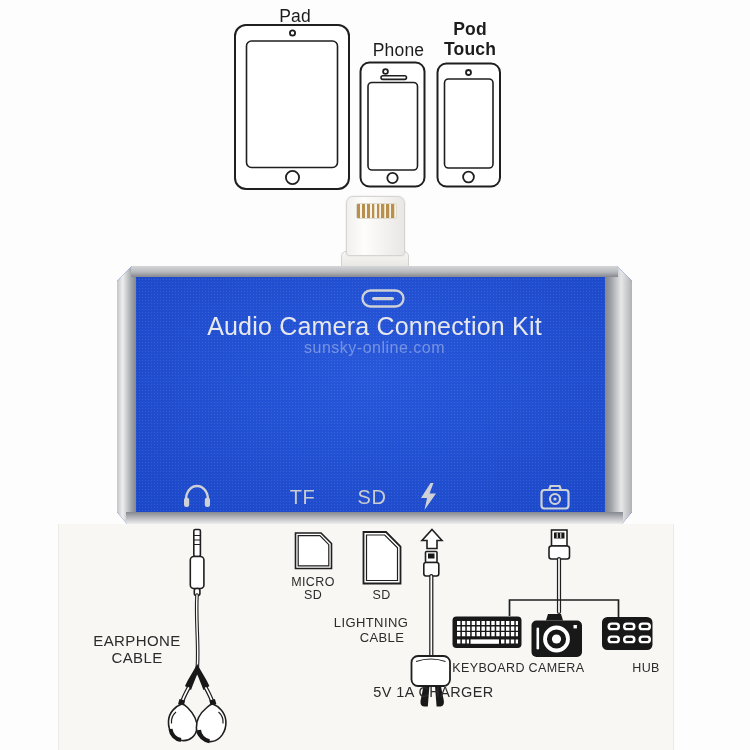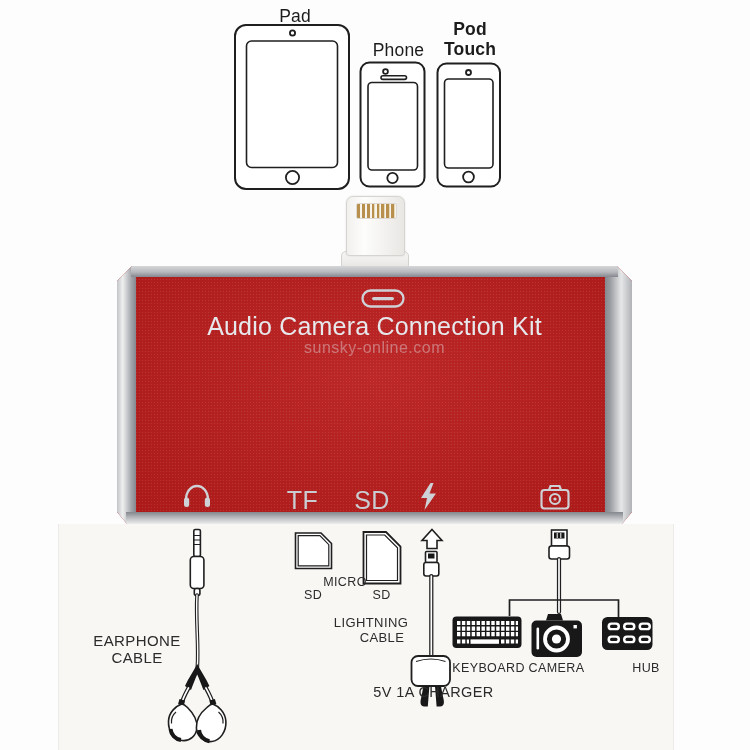--- a/index.html
+++ b/index.html
@@ -15,36 +15,36 @@
   .dark{fill:#181818;stroke:none;}
   .thinline{stroke:#1f1f1f;stroke-width:1.7;fill:none;}
   .cable-out{stroke:#1f1f1f;stroke-width:4.2;fill:none;stroke-linecap:round;}
   .cable-in{stroke:#ffffff;stroke-width:1.7;fill:none;stroke-linecap:round;}
   
   .lbl{position:absolute;transform:translate(-50%,-50%);white-space:pre;color:#2b2b2b;
        letter-spacing:0.4px;}
   .dev{font-size:17.5px;color:#1c1c1c;letter-spacing:0.2px;}
   .small{font-size:12.5px;}
   
-  .adapter{position:absolute;left:117px;top:266px;width:515px;height:258px;background:#b91c1c;
+  .adapter{position:absolute;left:117px;top:266px;width:515px;height:258px;background:#1d4ed8;
            clip-path:polygon(15px 0,500px 0,515px 15px,515px 246px,505px 258px,10px 258px,0 246px,0 15px);
            z-index:3;}
   .ad-noise{position:absolute;inset:0;background-image:radial-gradient(rgba(255,255,255,0.10) 0.8px,transparent 0.9px);
             background-size:3px 3px;}
   .ad-vig{position:absolute;inset:0;background:radial-gradient(ellipse at 50% 42%,rgba(255,255,255,0.05),rgba(0,0,0,0.07) 90%);}
   .edge{position:absolute;}
   .edge-l{left:0;top:0;bottom:0;width:19px;background:linear-gradient(to right,#c2c4c8,#eeefef 30%,#a3a6ab 75%,#84878e);}
   .edge-r{right:0;top:0;bottom:0;width:27px;background:linear-gradient(to left,#b0b2b6,#e6e7e8 40%,#9b9ea3 80%,#84878e);}
   .edge-t{left:14px;right:14px;top:0;height:11px;background:linear-gradient(to bottom,#d4d6d8,#b6b8bc 55%,#84878e);}
   .edge-b{left:9px;right:9px;bottom:0;height:12px;background:linear-gradient(to top,#eceded,#c0c2c5 45%,#84878e);}
   .ad-title{position:absolute;left:0;right:0;top:46px;text-align:center;font-size:25px;
             color:#e6e8eb;letter-spacing:0.2px;}
   .ad-mark{position:absolute;left:0;right:0;top:73px;text-align:center;font-size:16px;
            color:rgba(230,234,240,0.40);letter-spacing:0.5px;}
-  .port-label{position:absolute;top:220px;transform:translateX(-50%);font-size:25px;
+  .port-label{position:absolute;top:220px;transform:translateX(-50%);font-size:20px;
               color:#c9ccd0;letter-spacing:0.5px;}
   .port-icon{position:absolute;}
   
   .conn-base{position:absolute;left:341px;top:251px;width:66px;height:17px;z-index:2;
              background:linear-gradient(#f7f6f4,#e7e5e2);border:1px solid #d4d2cf;border-radius:5px;}
   .conn-body{position:absolute;left:346px;top:196px;width:57px;height:58px;z-index:2;
              background:linear-gradient(to right,#f1f0ed,#fdfdfc 30%,#e9e7e4);
              border:1px solid #d6d4d1;border-radius:7px 7px 3px 3px;box-shadow:0 0 2px rgba(0,0,0,0.12);}
   .conn-pins{position:absolute;left:9px;top:6px;width:39px;height:14px;border:1px solid #ddd9d1;border-radius:2px;
              background:repeating-linear-gradient(to right,#b98f4e 0 2.8px,#e8d9b8 2.8px 3.4px,#f7f4ee 3.4px 4.9px);}
@@ -216,21 +216,21 @@
   </div>
 
   <div class="lbl dev" style="left:295px;top:16px;">Pad</div>
   <div class="lbl dev" style="left:398.5px;top:50px;">Phone</div>
   <div class="lbl dev" style="left:470px;top:29px;font-weight:bold;">Pod</div>
   <div class="lbl dev" style="left:470px;top:49px;font-weight:bold;">Touch</div>
 
   <div class="lbl" style="left:137px;top:639.5px;font-size:15px;">EARPHONE</div>
   <div class="lbl" style="left:137px;top:657px;font-size:15px;">CABLE</div>
 
-  <div class="lbl small" style="left:313px;top:581.5px;margin-left:32px;">MICRO</div>
+  <div class="lbl small" style="left:313px;top:581.5px;">MICRO</div>
   <div class="lbl small" style="left:313px;top:594.5px;">SD</div>
 
   <div class="lbl small" style="left:381.5px;top:595px;">SD</div>
 
   <div class="lbl" style="left:371px;top:621.5px;font-size:13px;">LIGHTNING</div>
   <div class="lbl" style="left:382px;top:636.5px;font-size:13px;">CABLE</div>
 
   <div class="lbl" style="left:433.5px;top:692px;font-size:14.5px;">5V 1A CHARGER</div>
 
   <div class="lbl small" style="left:488.5px;top:667.5px;">KEYBOARD</div>

